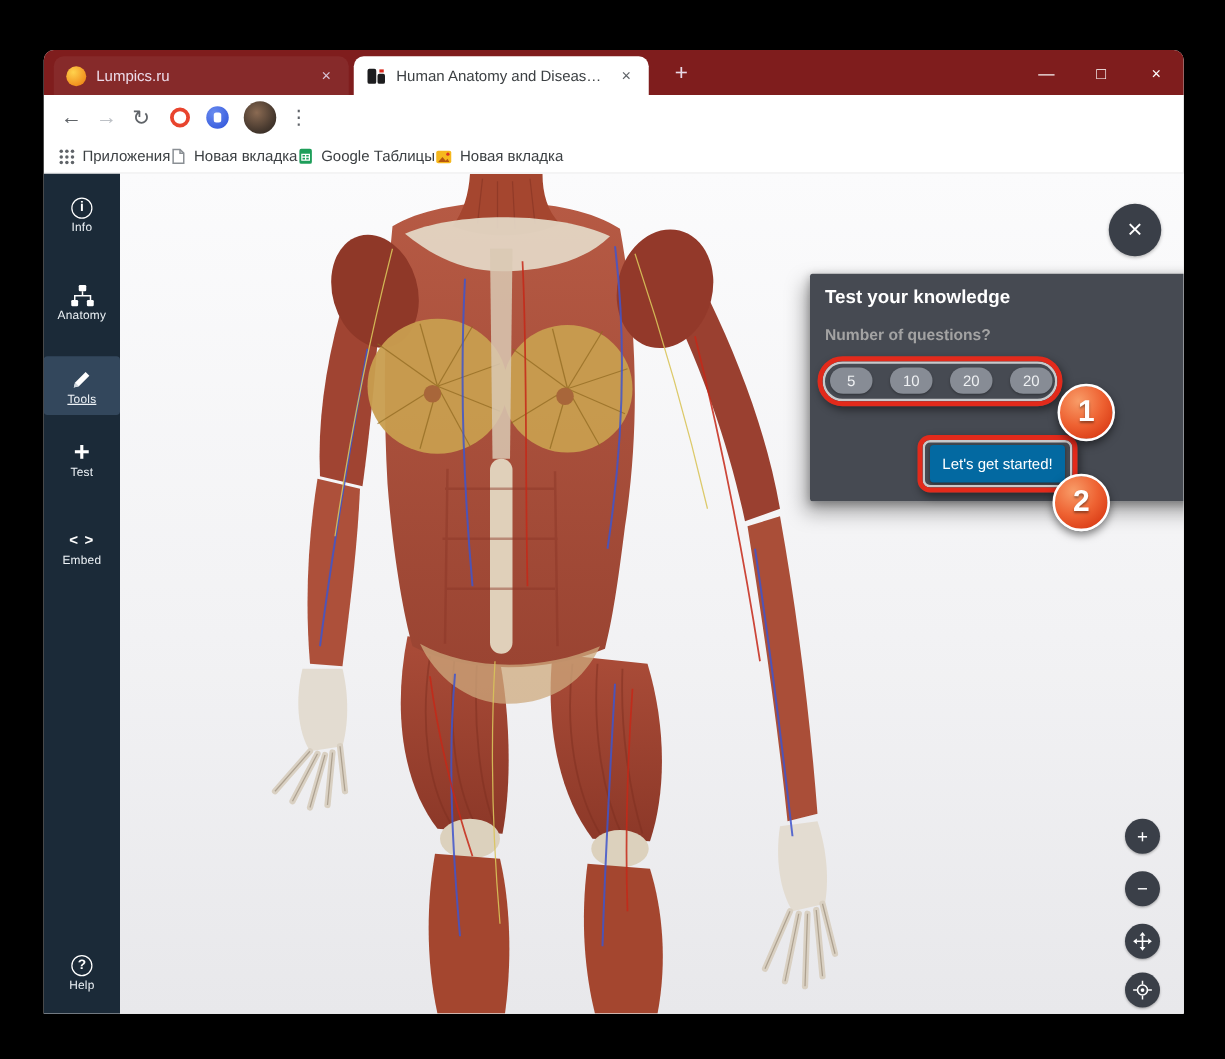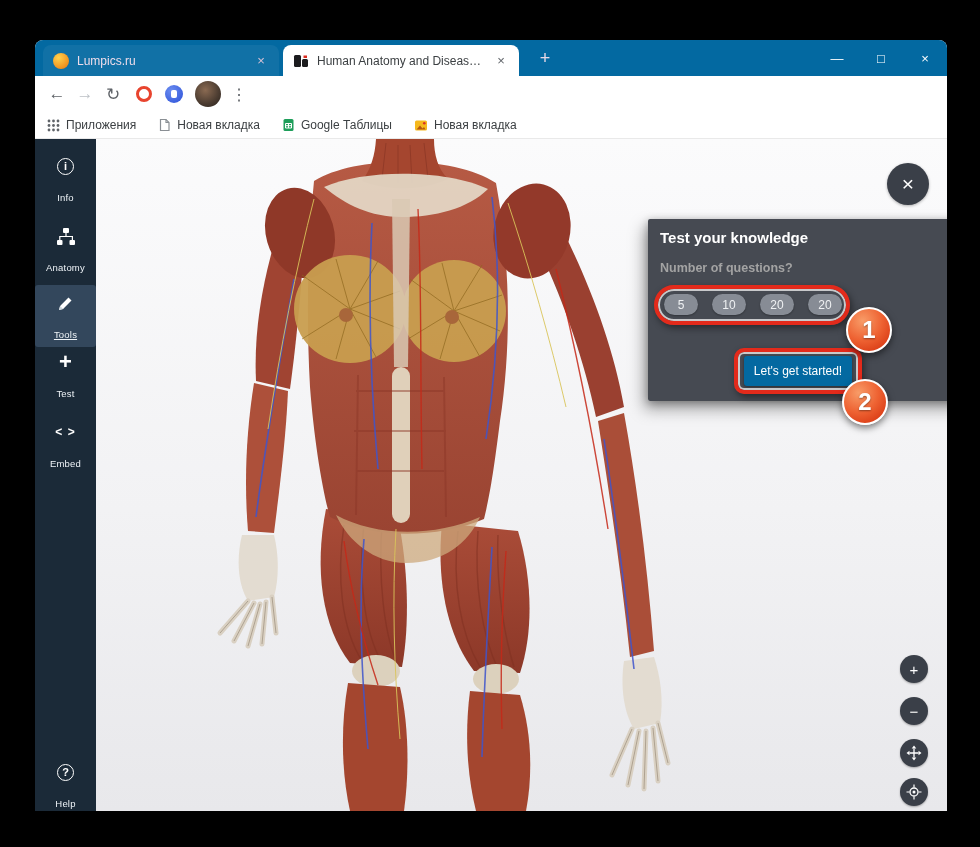--- a/index.html
+++ b/index.html
@@ -1,21 +1,21 @@
 <!DOCTYPE html>
 <html><head>
 <meta charset="utf-8">
 <style>
   * { margin:0; padding:0; box-sizing:border-box; }
   html,body { width:980px; height:847px; background:#000; font-family:"Liberation Sans", sans-serif; }
   .screen { position:relative; width:980px; height:847px; background:#000; overflow:hidden; }
   .window { position:absolute; left:35px; top:40px; width:912px; height:771px; border-radius:8px 8px 0 0; overflow:hidden; background:#fff; }
 
   
-  .titlebar { position:relative; height:36px; background:#0369a1; }
+  .titlebar { position:relative; height:36px; background:#7f1d1d; }
   .tab { position:absolute; top:5px; height:31px; display:flex; align-items:center; padding:0 10px; width:236px; }
   .tab-inactive { left:8px; background:rgba(255,255,255,0.06); border-radius:8px 8px 0 0; }
   .tab-active { left:248px; background:#fff; border-radius:8px 8px 0 0; }
   .tab-label { flex:1; font-size:12px; white-space:nowrap; overflow:hidden; text-overflow:ellipsis; margin:0 8px; }
   .tab-inactive .tab-label { color:#eddcEA; color:#eddcea; }
   .tab-active .tab-label { color:#3c4043; }
   .tab-close { font-size:13px; width:16px; height:16px; line-height:16px; text-align:center; border-radius:50%; cursor:default; }
   .tab-inactive .tab-close { color:#d9c3d6; }
   .tab-active .tab-close { color:#5f6368; }
   .favicon { width:16px; height:16px; flex:0 0 16px; }
@@ -33,29 +33,29 @@
   .omni-icon { width:20px; height:20px; display:flex; align-items:center; justify-content:center; margin-left:6px; color:#5f6368; font-size:15px; }
   .ext-icon { width:26px; height:26px; display:flex; align-items:center; justify-content:center; margin-left:4px; }
   .opera-o { width:16px; height:16px; border:3.5px solid #e8442e; border-radius:50%; }
   .blue-ball { width:18px; height:18px; border-radius:50%; background:radial-gradient(circle at 35% 30%, #6a8cf0, #2b50d8); position:relative; }
   .blue-ball::after { content:""; position:absolute; left:6px; top:5px; width:6px; height:8px; background:#fff; border-radius:2px; }
   .avatar { width:26px; height:26px; border-radius:50%; background:radial-gradient(circle at 40% 35%, #8a6a52, #4a3b30 60%, #26201b); margin-left:8px; }
   .menu-dots { font-size:16px; color:#5f6368; margin-left:6px; width:24px; text-align:center; }
 
   
   .bookmarks { height:27px; background:#fff; display:flex; align-items:center; padding:0 12px; border-bottom:1px solid #e9e9e9; }
-  .bm-item { display:flex; align-items:flex-end; margin-right:22px; font-size:12px; color:#3c4043; }
+  .bm-item { display:flex; align-items:flex-end; font-size:12px; color:#3c4043; }
   .bm-item .bm-icon { margin-right:6px; display:flex; align-items:center; }
 
   
   .content { position:relative; height:672px; background:#fff; }
   .sidebar { position:absolute; left:0; top:0; width:61px; height:672px; background:#1b2a38; }
   .side-item { position:absolute; left:0; width:61px; text-align:center; color:#eef3f7; }
   .side-item .s-icon { height:22px; display:flex; align-items:center; justify-content:center; }
-  .side-item .s-label { font-size:9.5px; margin-top:15px; letter-spacing:.2px; }
+  .side-item .s-label { font-size:9.5px; margin-top:0; letter-spacing:.2px; }
   .side-item.active { background:#33475c; padding:7px 0; border-radius:3px;text-decoration:underline; }
   .circle-glyph { display:inline-flex; width:17px; height:17px; border:1.5px solid #fff; border-radius:50%; align-items:center; justify-content:center; font-size:11px; font-weight:bold; color:#fff; }
   .plus-glyph { font-size:22px; font-weight:bold; color:#fff; line-height:20px; }
   .embed-glyph { font-size:12px; font-weight:bold; color:#fff; letter-spacing:1px; }
 
   .viewer { position:absolute; left:61px; top:0; width:851px; height:672px; background:linear-gradient(180deg,#fbfbfc 0%,#f2f2f4 55%,#e8e8eb 100%); overflow:hidden; }
   .figure { position:absolute; left:100px; top:0; width:520px; height:672px; }
 
   .viewer-close { position:absolute; left:791px; top:24px; width:42px; height:42px; border-radius:50%; background:#3a3f48; color:#fff; font-size:21px; display:flex; align-items:center; justify-content:center; box-shadow:0 1px 3px rgba(0,0,0,.3); }
 

